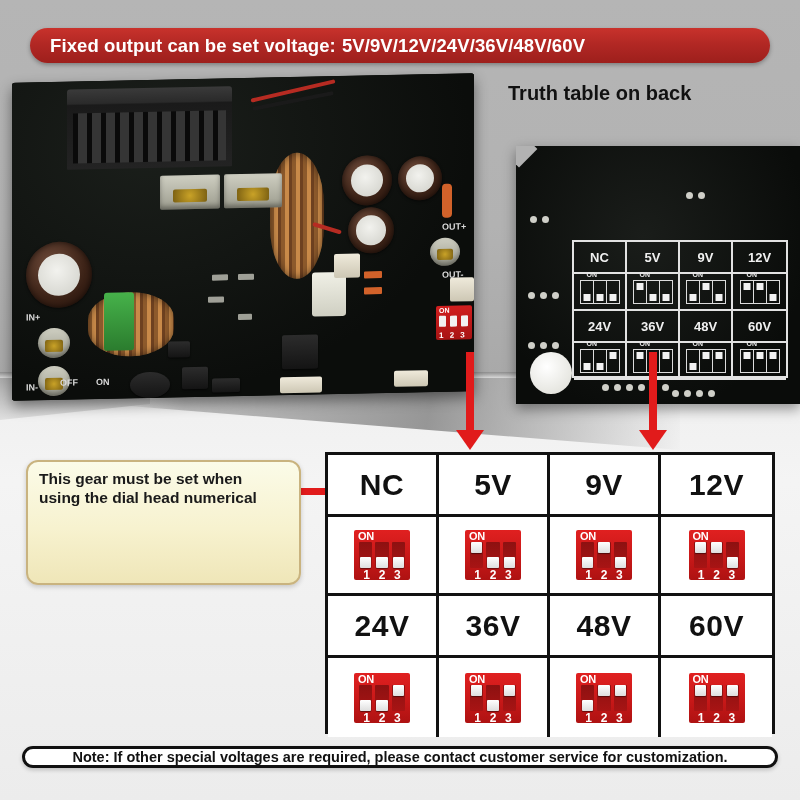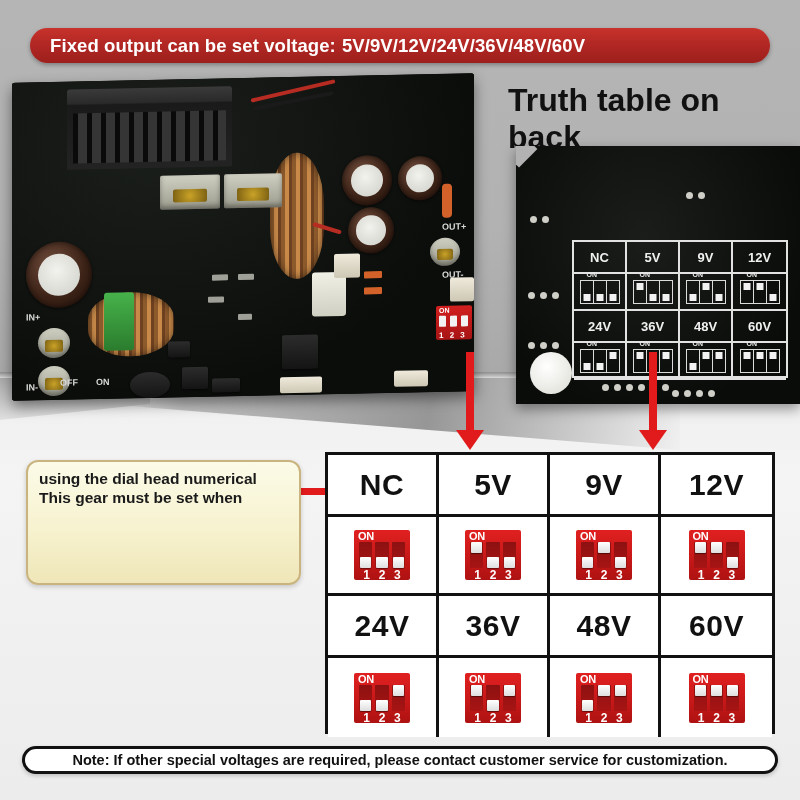--- a/index.html
+++ b/index.html
@@ -136,21 +136,21 @@
   .silkdip .sq{ position:absolute; left:50%; transform:translateX(-50%); width:7px; height:7px; background:#f2f2f2;}
   .silkdip .sq.up{ top:2px; } .silkdip .sq.down{ bottom:2px; }
   .bigpad{ position:absolute; left:14px; bottom:10px; width:42px; height:42px; border-radius:50%;
     background:radial-gradient(circle at 40% 35%,#ffffff,#dcdcd4);}
   .vias{ position:absolute; display:flex; gap:5px; }
   .vias i{ display:block; width:7px; height:7px; border-radius:50%; background:#cfcfc8; }
 
   
   .headline{
     position:absolute; left:508px; top:82px; width:290px;
-    font-size:32px; font-weight:bold; color:#111; line-height:1.16;
+    font-size:20px; font-weight:bold; color:#111; line-height:1.16;
   }
 
   
   .notebox{
     position:absolute; left:26px; top:460px; width:275px; height:125px;
     background:linear-gradient(180deg,#fbfbe8 0%,#f7f2cf 55%,#efe6b8 100%);
     border:2px solid #c9b37f; border-radius:12px;
     box-shadow:0 2px 5px rgba(0,0,0,.18);
     padding:8px 11px; color:#1a1a1a; font-size:15.5px; font-weight:bold; line-height:1.22;
   }
@@ -189,21 +189,21 @@
   .arrow-down .shaft{ width:8px; margin:0 auto; background:#e11b1b; }
   .arrow-down .head{ width:0; height:0; border-left:14px solid transparent; border-right:14px solid transparent;
     border-top:20px solid #e11b1b; margin-left:-7px; }
   .arrow-left{ position:absolute; display:flex; align-items:center; }
   .arrow-left .head{ width:0; height:0; border-top:11px solid transparent; border-bottom:11px solid transparent;
     border-right:20px solid #e11b1b; }
   .arrow-left .shaft{ height:7px; background:#e11b1b; }
 
   
   .bottomnote{
-    position:absolute; left:22px; top:746px; width:756px; height:28px;
+    position:absolute; left:22px; top:746px; width:756px; height:22px;
     background:#fff; border:3px solid #111; border-radius:19px;
     display:flex; align-items:center; justify-content:center;
     font-size:14.5px; font-weight:bold; color:#111;
     box-shadow:0 2px 4px rgba(0,0,0,.2);
   }
 </style>
 </head>
 <body>
 
 <div id="page">
@@ -472,22 +472,22 @@
     <div class="shaft" style="height:78px;"></div>
     <div class="head"></div>
   </div>
 
   <div class="arrow-left" style="left:246px; top:480px; width:86px;">
     <div class="head"></div>
     <div class="shaft" style="flex:1;"></div>
   </div>
 
   <div class="notebox">
+    <div>This gear must be set when</div>
     <div>using the dial head numerical</div>
-    <div>This gear must be set when</div>
   </div>
 
   <div class="ttable">
 
     <div>
         <span class="vlabel">NC</span>
       </div>
     <div>
         <span class="vlabel">5V</span>
       </div>

